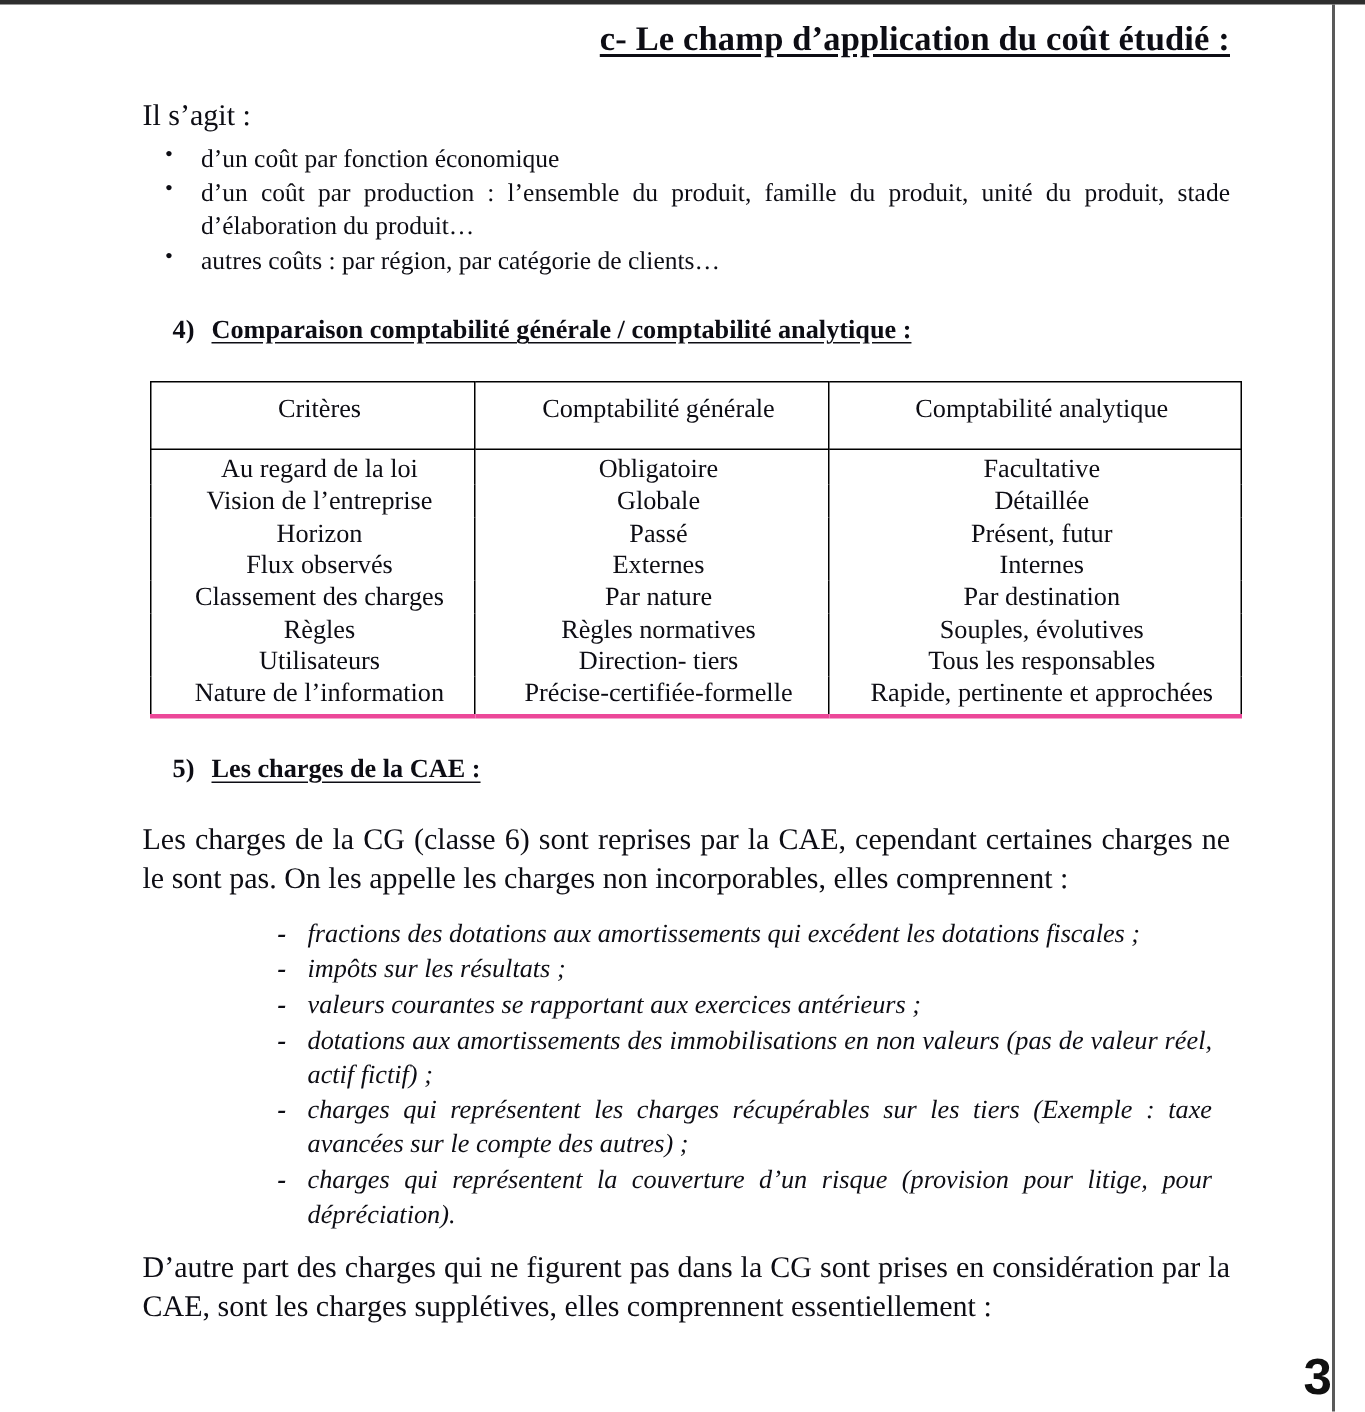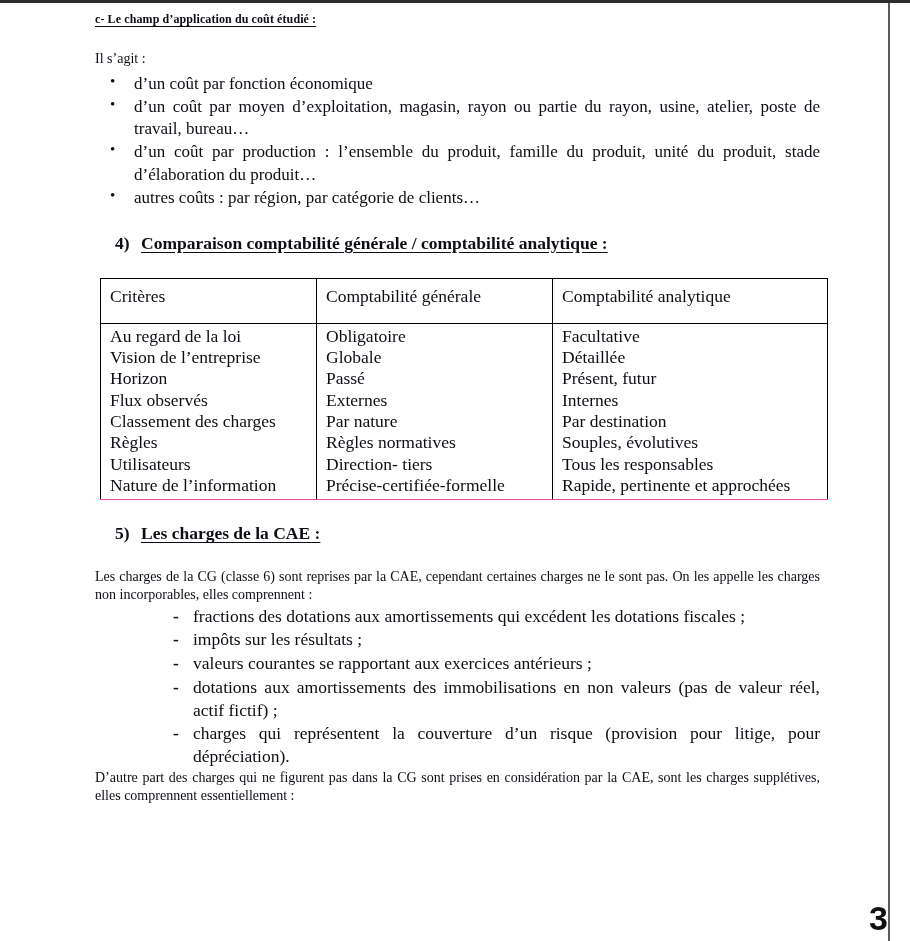--- a/index.html
+++ b/index.html
@@ -39,30 +39,31 @@
     top: 3px;
     left: 0;
     width: 888px;
     height: 938px;
     box-sizing: border-box;
     padding: 9px 68px 0 95px;
   }
 
   .h3 {
     font-weight: bold;
-    font-size: 12px;
+    font-size: 23px;
     text-decoration: underline;
     text-underline-offset: 3px;
     letter-spacing: 0.1px;
     margin: 0;
     line-height: 1.25;
+    text-align: right;
   }
 
   .para {
-    font-size: 14px;
+    font-size: 20px;
     line-height: 1.30;
     margin: 0;
   }
   .para.justify {
     text-align: justify;
   }
 
   .spacer-lg { height: 23px; }
   .spacer-xs { height: 5px; }
 
@@ -84,22 +85,23 @@
     position: absolute;
     left: 15px;
     top: -1px;
     font-size: 15px;
   }
   ul.bul.indent1 > li { padding-left: 52px; }
   ul.bul.indent1 > li::before { left: 30px; }
 
   ul.dash {
     list-style: none;
-    margin: 0;
+    margin: 12px;
     padding: 0;
+    font-style: italic;
   }
   ul.dash > li {
     position: relative;
     font-size: 17.5px;
     line-height: 1.30;
     padding-left: 98px;
     margin: 0 0 1px 0;
     text-align: justify;
   }
   ul.dash > li::before {
@@ -138,38 +140,39 @@
     margin: 0 0 0 5px;
     table-layout: fixed;
   }
   table.cmp td {
     border: 1px solid #000000;
     font-size: 17.5px;
     line-height: 1.22;
     padding: 0 0 0 9px;
     vertical-align: top;
     background: #ffffff;
+    text-align: center;
   }
   table.cmp col.c1 { width: 216px; }
   table.cmp col.c2 { width: 236px; }
   table.cmp col.c3 { width: 275px; }
 
   table.cmp tr.head td {
     height: 37px;
     padding-top: 7px;
   }
   table.cmp tr.body td {
     border-top: none;
     border-bottom: none;
     padding-top: 0;
     padding-bottom: 0;
     height: 20.4px;
   }
   table.cmp tr.body.first td { border-top: 1px solid #000000; }
-  table.cmp tr.body.last  td { border-bottom: 1px solid #ec4899; }
+  table.cmp tr.body.last  td { border-bottom: 3px solid #ec4899; }
   table.cmp tr.body.first td { padding-top: 2px; }
   table.cmp tr.body.last  td { padding-bottom: 3px; }
 
   
   .page-number {
     position: absolute;
     right: 22px;
     bottom: 6px;
     font-family: "Liberation Sans", "DejaVu Sans", sans-serif;
     font-weight: bold;
@@ -189,21 +192,20 @@
   <h3 class="h3">c- Le champ d’application du coût étudié :</h3>
 
   <div class="spacer-lg"></div>
 
   <p class="para">Il s’agit :</p>
 
   <div class="spacer-xs"></div>
 
   <ul class="bul">
     <li>d’un coût par fonction économique</li>
-    <li class="jtext">d’un coût par moyen d’exploitation, magasin, rayon ou partie du rayon, usine, atelier, poste de travail, bureau…</li>
     <li class="jtext">d’un coût par production : l’ensemble du produit, famille du produit, unité du produit, stade d’élaboration du produit…</li>
     <li>autres coûts : par région, par catégorie de clients…</li>
   </ul>
 
   <div class="spacer-lg"></div>
 
   <div class="numbered">
     <span class="num">4)</span>
     <span class="ttl">Comparaison comptabilité générale / comptabilité analytique :</span>
   </div>
@@ -275,20 +277,21 @@
   <div class="spacer-lg"></div>
 
   <p class="para justify">Les charges de la CG (classe 6) sont reprises par la CAE, cependant certaines charges ne le sont pas. On les appelle les charges non incorporables, elles comprennent :</p>
 
 
   <ul class="dash">
     <li>fractions des dotations aux amortissements qui excédent les dotations fiscales ;</li>
     <li>impôts sur les résultats ;</li>
     <li>valeurs courantes se rapportant aux exercices antérieurs ;</li>
     <li>dotations aux amortissements des immobilisations en non valeurs (pas de valeur réel, actif fictif) ;</li>
+    <li>charges qui représentent les charges récupérables sur les tiers (Exemple : taxe avancées sur le compte des autres) ;</li>
     <li>charges qui représentent la couverture d’un risque (provision pour litige, pour dépréciation).</li>
   </ul>
 
   <p class="para justify">D’autre part des charges qui ne figurent pas dans la CG sont prises en considération par la CAE, sont les charges supplétives, elles comprennent essentiellement :</p>
 
 </div>
 
 <div class="page-number">3</div>
 
 </body></html>

